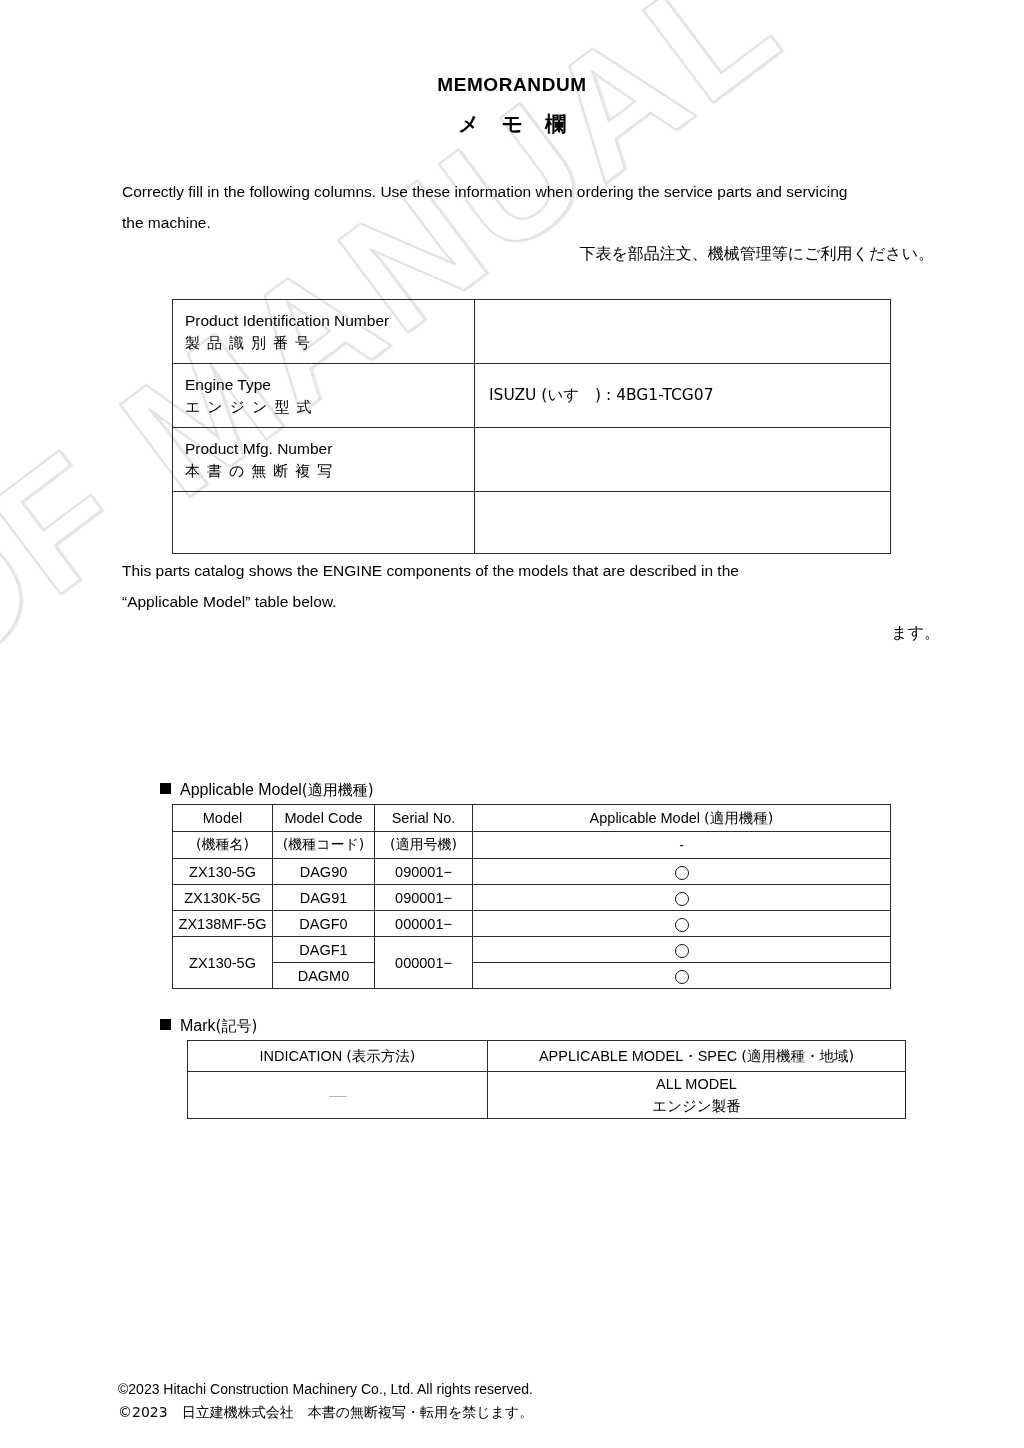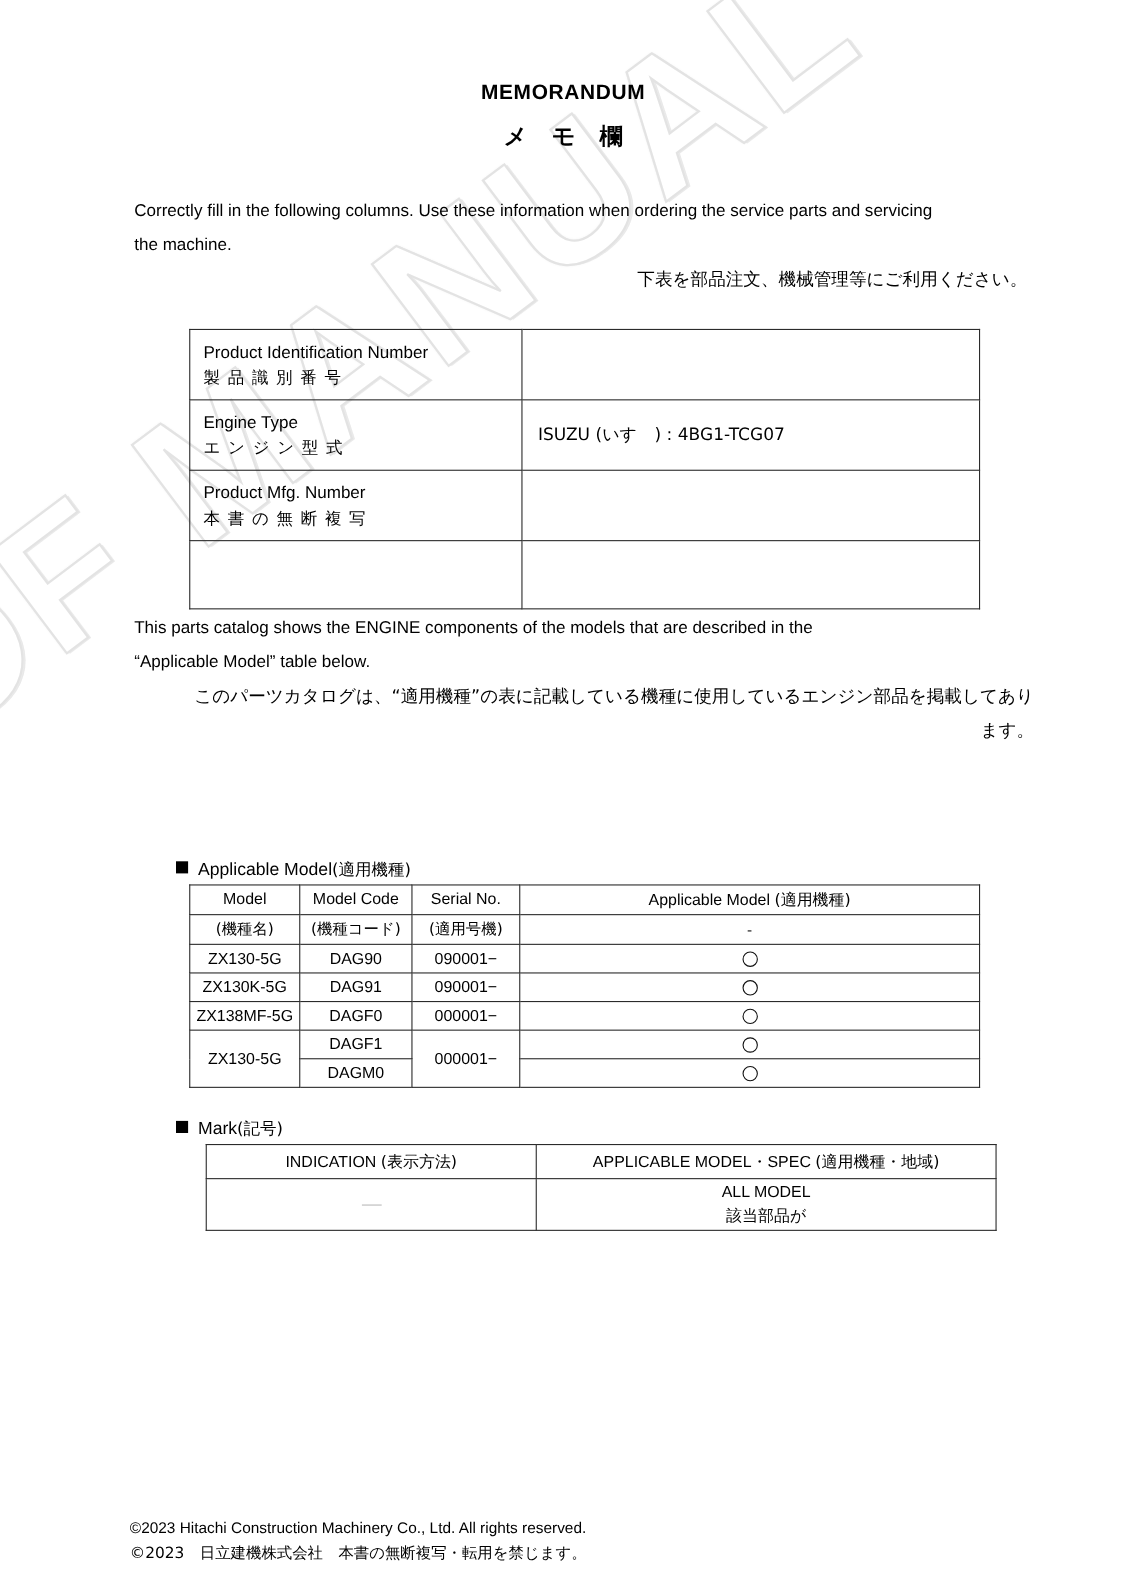--- a/index.html
+++ b/index.html
@@ -263,21 +263,20 @@
       <tr class="blank">
         <td class="label"></td>
         <td class="value"></td>
       </tr>
     </tbody>
   </table>
 
   <div class="abs" id="catalog-block">
     <div class="body-text">This parts catalog shows the ENGINE components of the models that are described in the</div>
     <div class="body-text">“Applicable Model” table below.</div>
-    <div class="body-text-jp">このパーツカタログは、“適用機種”の表に記載している機種に使用しているエンジン部品を掲載してあり</div>
     <div class="body-text-jp">ます。</div>
   </div>
 
 
   <div class="abs section-head" id="applicable-head">
     <span class="bullet"></span><span>Applicable Model</span><span class="jp">(適用機種)</span>
   </div>
 
   <table class="doc-table abs" id="applicable-table">
     <colgroup>
@@ -342,21 +341,21 @@
       </colgroup>
     <tbody>
       <tr>
         <td><span>INDICATION </span><span class="jp">(表示方法)</span></td>
         <td><span>APPLICABLE MODEL・SPEC </span><span class="jp">(適用機種・地域)</span></td>
       </tr>
       <tr>
         <td class="value-cell"><span class="dash"></span></td>
         <td class="value-cell">
           <div>ALL MODEL</div>
-          <div class="jp">該当部品が</div>
+          <div class="jp">エンジン製番</div>
         </td>
       </tr>
     </tbody>
   </table>
 
   <div class="abs" id="footer">
     <div>©2023 Hitachi Construction Machinery Co., Ltd. All rights reserved.</div>
     <div class="jp-line">©2023　日立建機株式会社　本書の無断複写・転用を禁じます。</div>
   </div>
 

